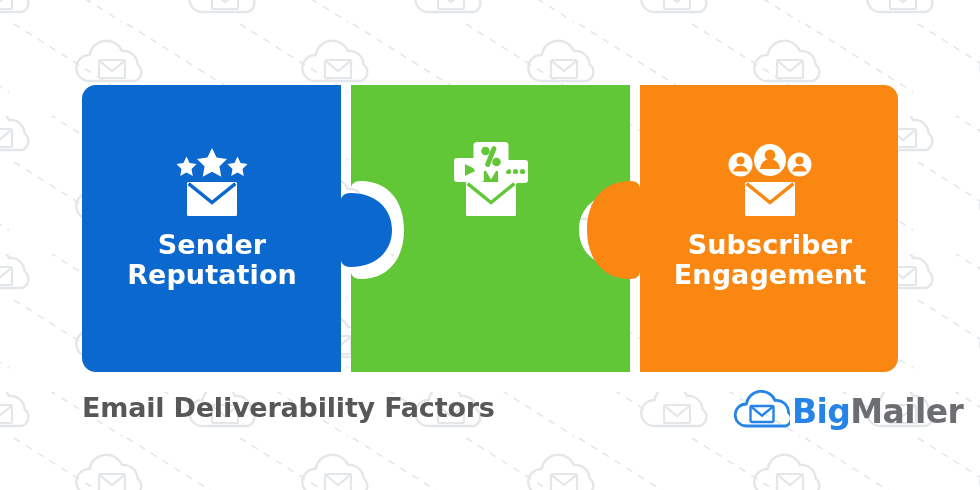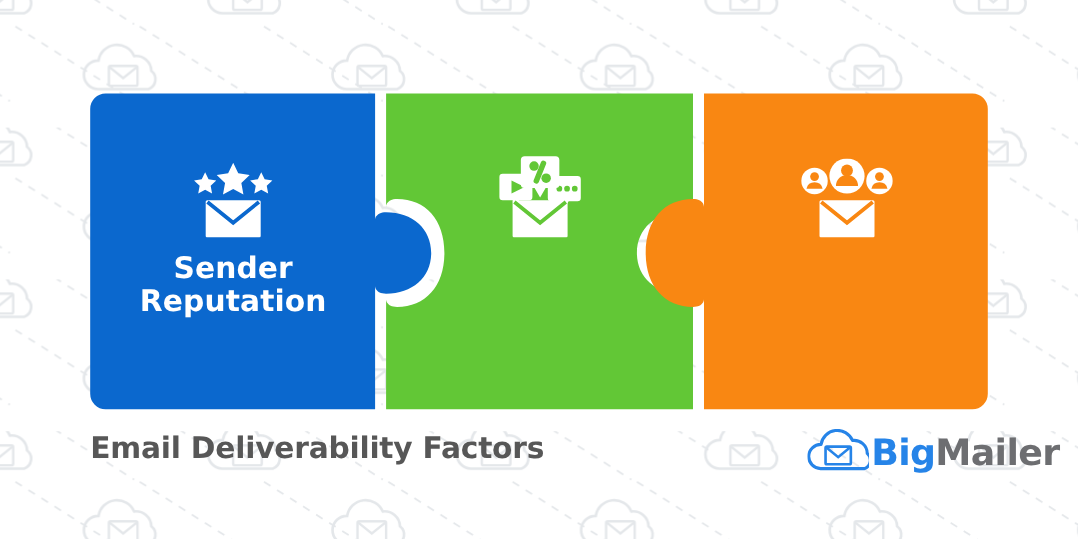--- a/index.html
+++ b/index.html
@@ -208,20 +208,22 @@
       <circle cx="71.5" cy="16.5" r="4" fill="#f98712"></circle>
       <path fill="#f98712" d="M64.2,27.5 a7.5,7.5 0 0 1 14.6,0 z"></path>
 
       <circle cx="42" cy="16" r="16" fill="#ffffff"></circle>
       <circle cx="42" cy="11" r="5.4" fill="#f98712"></circle>
       <path fill="#f98712" d="M32,25 a10,10 0 0 1 20,0 z"></path>
 
       <rect x="17" y="38" width="50" height="34" rx="1.5" fill="#ffffff"></rect>
       <path d="M18.6,39.6 L42,58.5 L65.4,39.6" fill="none" stroke="#f98712" stroke-width="3.4"></path>
     </svg>
+    <div class="panel-label">Subscriber
+Engagement</div>
   </div>
 
   <div id="brand-logo">
     <svg width="56" height="42" viewBox="0 0 56 42" aria-hidden="true">
       <path d="M12,36 a11,11 0 0 1 0.4,-22 a15,15 0 0 1 28.6,-3.6 a12,12 0 0 1 13.4,11.8 a8.2,8.2 0 0 1 -2.4,13.8 z" fill="none" stroke="#2684e8" stroke-width="2.8" stroke-linejoin="round"></path>
       <rect x="16.5" y="16" width="23" height="16" rx="1.2" fill="none" stroke="#2684e8" stroke-width="2.4"></rect>
       <path d="M17.6,17.1 L28,25.6 L38.4,17.1" fill="none" stroke="#2684e8" stroke-width="2.4"></path>
     </svg>
     <div id="brand-wordmark">
       <span class="brand-big">Big</span><span class="brand-mailer">Mailer</span>

